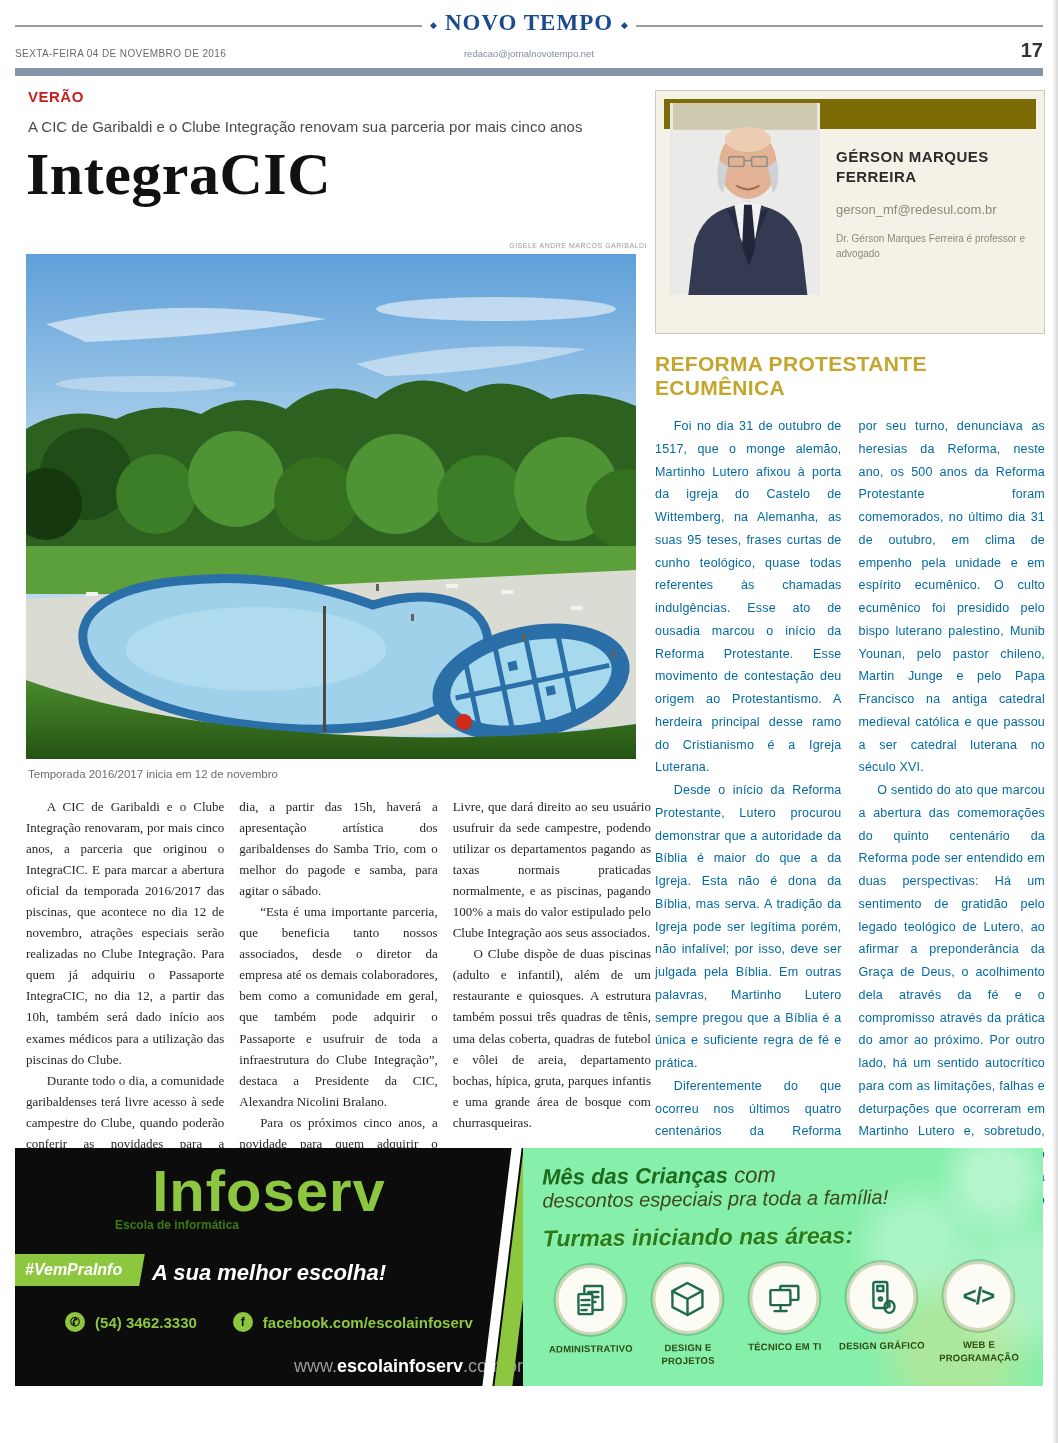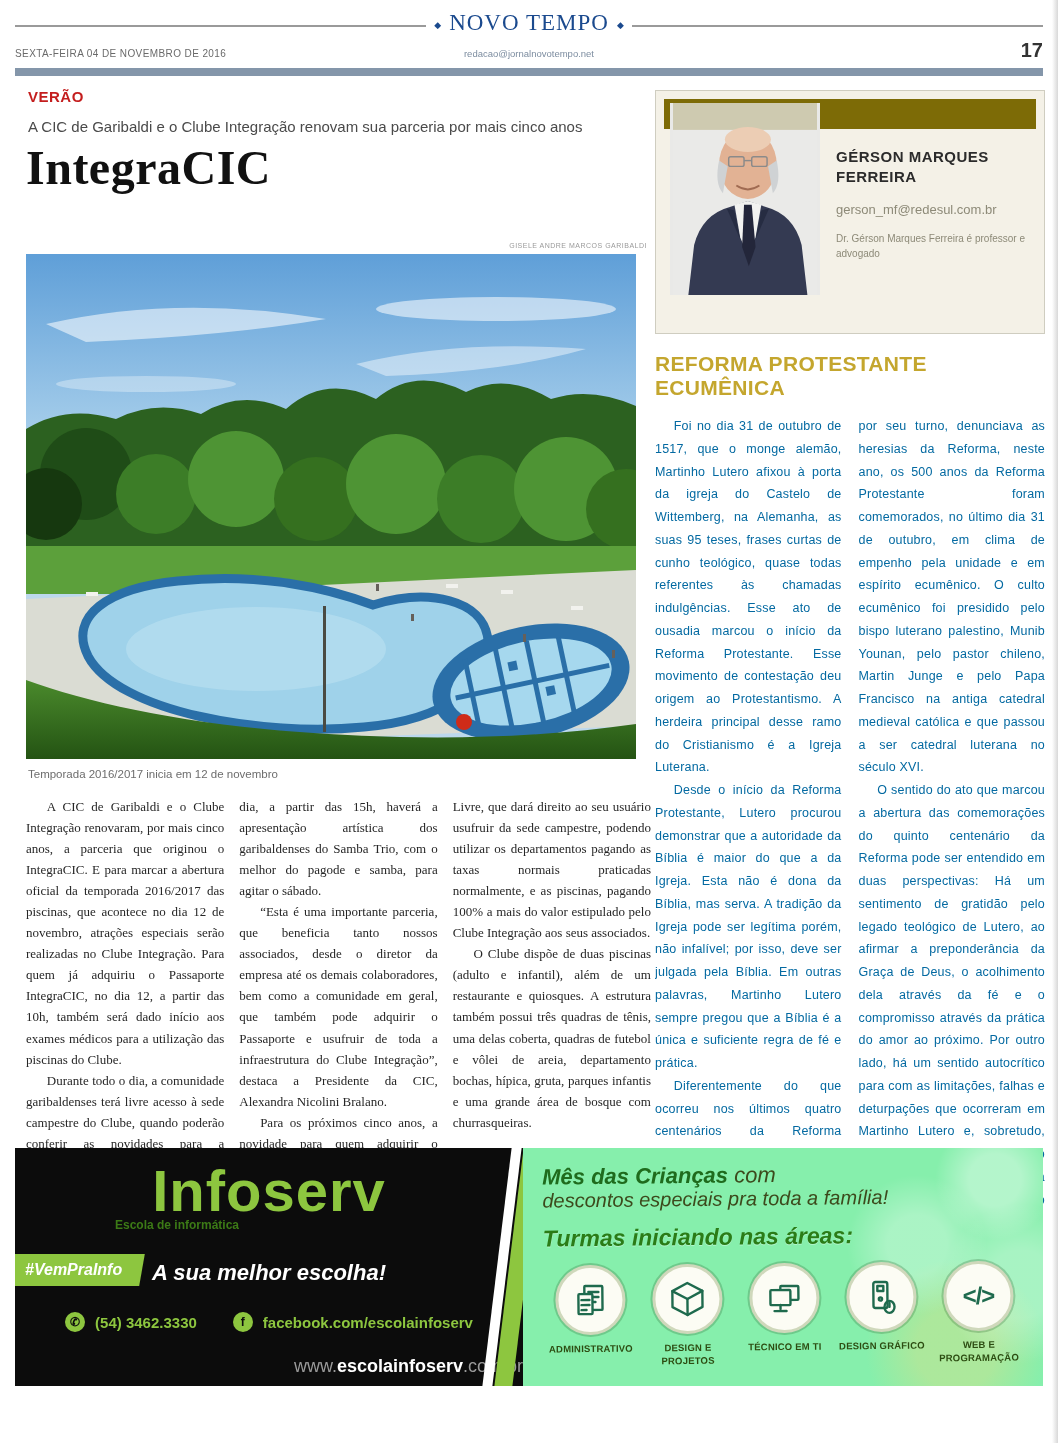--- a/index.html
+++ b/index.html
@@ -7,36 +7,36 @@
   body {
     width:1058px; height:1443px; position:relative; overflow:hidden;
     font-family:"Liberation Sans", sans-serif; color:#222;
   }
   
   .masthead { position:absolute; left:15px; top:10px; width:1028px; }
   .mast-row1 { display:flex; align-items:center; gap:8px; }
   .mast-rule { flex:1; height:2px; background:#9a9a9a; margin-top:6px; }
   .mast-bullet { color:#1b4a8e; font-size:9px; transform:translateY(2px); }
   .mast-title {
-    font-family:"Liberation Serif", serif; font-weight:normal; font-size:23px;
+    font-family:"Liberation Serif", serif; font-weight:bold; font-size:23px;
     color:#1b4a8e; letter-spacing:1px; white-space:nowrap;
   }
   .mast-row2 { display:flex; align-items:baseline; margin-top:3px; }
   .mast-date { width:34%; font-size:10px; color:#6a6a6a; letter-spacing:.4px; }
   .mast-email { width:32%; text-align:center; font-size:9.5px; color:#7d8da0; }
   .mast-page { width:34%; text-align:right; font-size:20px; font-weight:bold; color:#333; }
   .mast-bar { height:8px; background:#8496aa; margin-top:6px; }
 
   
   .left-article { position:absolute; left:26px; top:88px; width:625px; height:1098px; }
   .kicker { position:absolute; top:0; left:2px; color:#c41e1e; font-weight:bold; font-size:15px; letter-spacing:.5px; }
   .subtitle { position:absolute; top:30px; left:2px; font-size:15px; color:#4a4a4a; }
   .headline {
     position:absolute; top:52px; left:0;
-    font-family:"Liberation Serif", serif; font-weight:bold; font-size:48px; color:#111;
+    font-family:"Liberation Serif", serif; font-weight:bold; font-size:60px; color:#111;
     letter-spacing:.5px;
   }
   .photo-credit { position:absolute; top:154px; right:4px; font-size:7px; color:#9a9a9a; letter-spacing:.5px; }
   .photo-frame { position:absolute; top:166px; left:0; width:610px; height:505px; overflow:hidden; background:#bcd8ec; }
   .photo-frame svg { display:block; width:100%; height:100%; }
   .photo-caption { position:absolute; top:680px; left:2px; font-size:11.5px; color:#6d6d6d; }
   .body-left {
     position:absolute; top:708px; left:0; width:625px; height:382px; overflow:hidden;
     column-count:3; column-gap:15px;
     font-family:"Liberation Serif", serif; font-size:13px; line-height:1.62;

